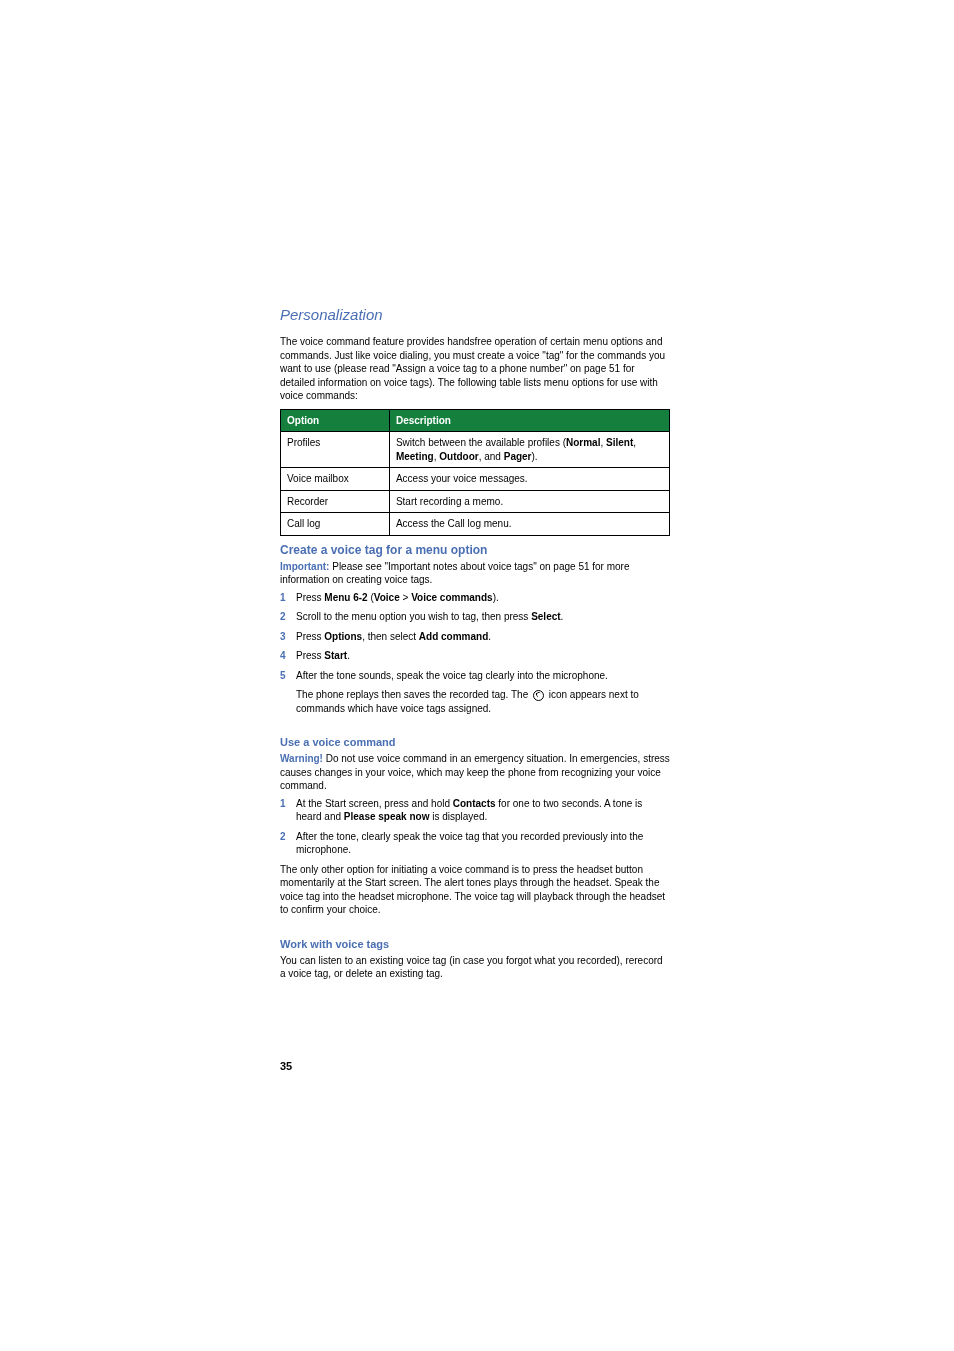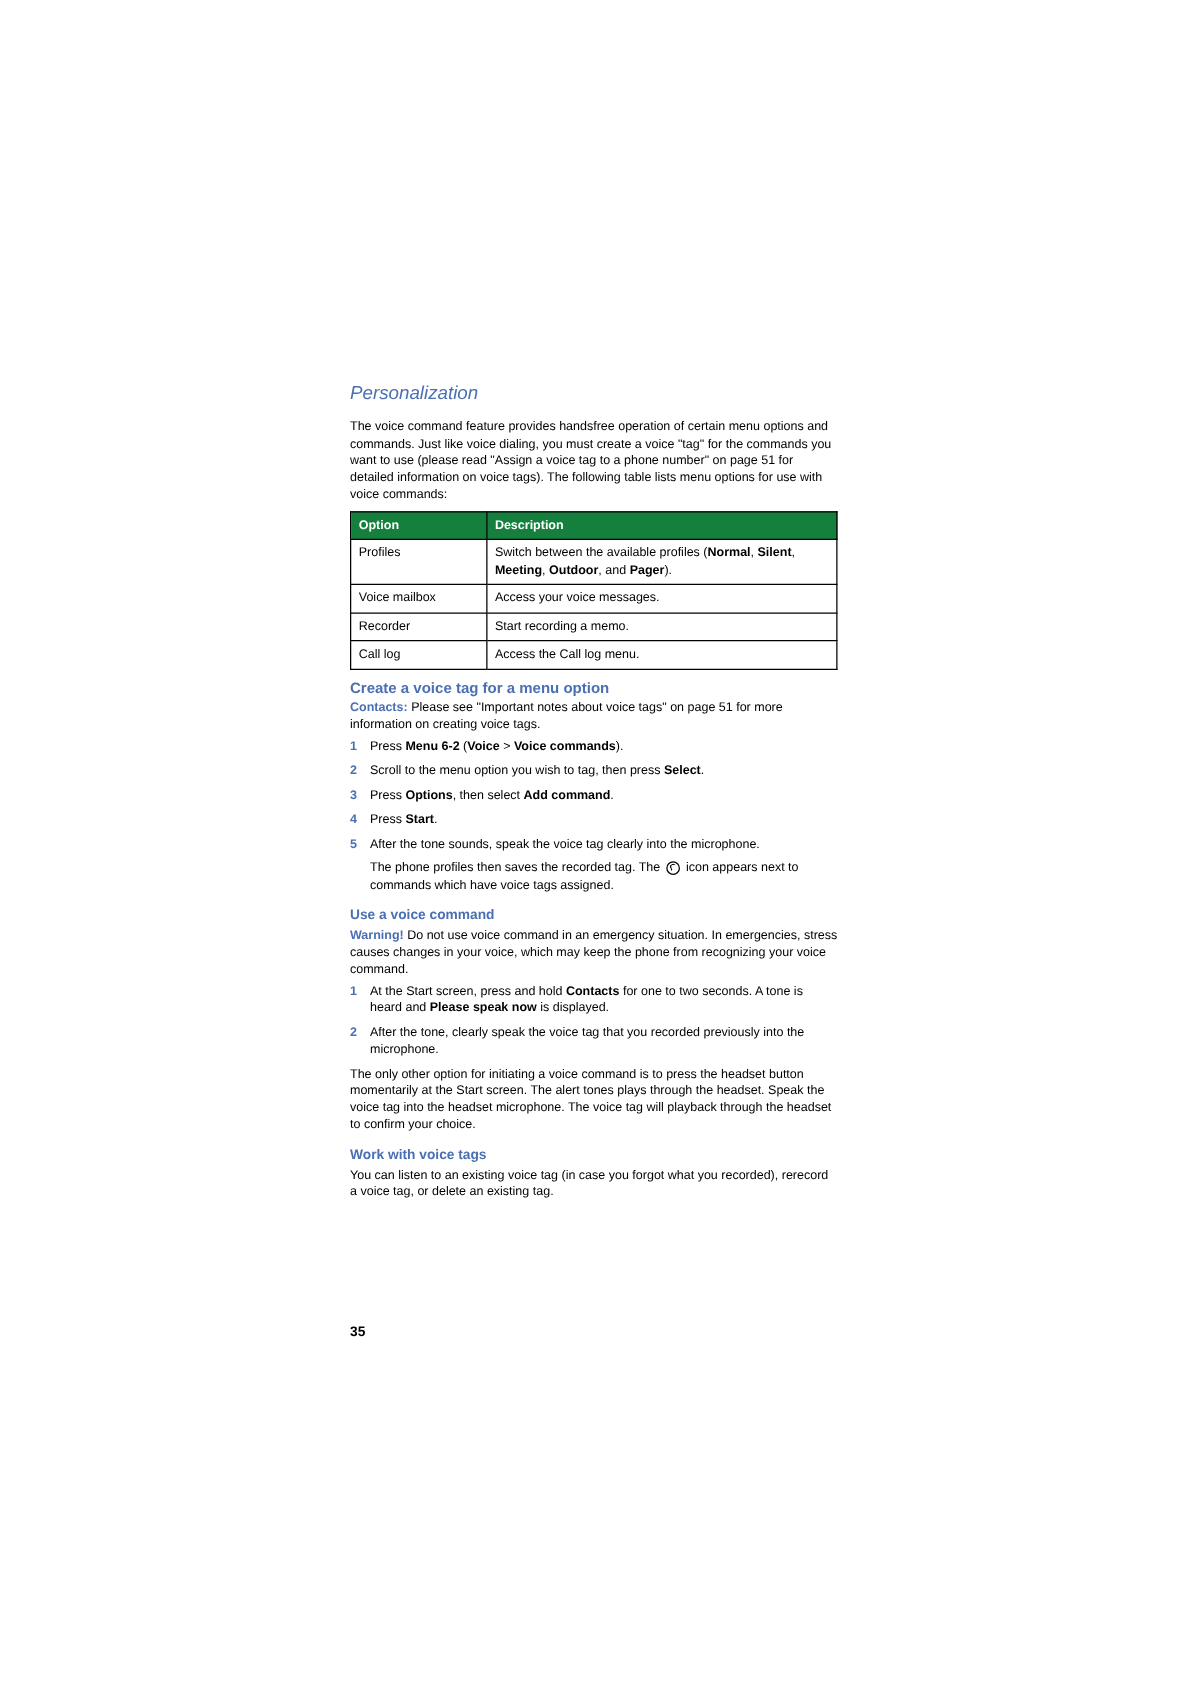--- a/index.html
+++ b/index.html
@@ -39,21 +39,21 @@
   .h2 {
     color: #4a6fb3;
     font-weight: bold;
     font-size: 12px;
     margin-bottom: 2px;
   }
   .h3 {
     color: #4a6fb3;
     font-weight: bold;
     font-size: 11px;
-    margin-top: 10px;
+    margin-top: 20px;
     margin-bottom: 2px;
   }
   p { margin-bottom: 4px; }
   .imp { color: #4a6fb3; font-weight: bold; }
   .warn { color: #4a6fb3; font-weight: bold; }
   .bold { font-weight: bold; }
   table {
     border-collapse: collapse;
     width: 100%;
     margin-top: 6px;
@@ -148,21 +148,21 @@
       </tr>
       <tr>
         <td>Call log</td>
         <td>Access the Call log menu.</td>
       </tr>
     </tbody>
   </table>
 
   <div class="h2">Create a voice tag for a menu option</div>
   <p>
-    <span class="imp">Contacts:</span><span> Please see "Important notes about voice tags" on page 51 for more information on creating voice tags.</span>
+    <span class="imp">Important:</span><span> Please see "Important notes about voice tags" on page 51 for more information on creating voice tags.</span>
   </p>
 
   <ol class="ol">
     <li><span class="num">1</span>
       <span>Press </span><span class="bold">Menu 6-2</span><span> (</span><span class="bold">Voice</span><span> &gt; </span><span class="bold">Voice commands</span><span>).</span>
     </li>
     <li><span class="num">2</span>
       <span>Scroll to the menu option you wish to tag, then press </span><span class="bold">Select</span><span>.</span>
     </li>
     <li><span class="num">3</span>
@@ -170,21 +170,21 @@
     </li>
     <li><span class="num">4</span>
       <span>Press </span><span class="bold">Start</span><span>.</span>
     </li>
     <li><span class="num">5</span>
       <span>After the tone sounds, speak the voice tag clearly into the microphone.</span>
     </li>
   </ol>
 
   <p class="indent">
-    <span>The phone profiles then saves the recorded tag. The </span><span class="voice-icon"></span><span> icon appears next to commands which have voice tags assigned.</span>
+    <span>The phone replays then saves the recorded tag. The </span><span class="voice-icon"></span><span> icon appears next to commands which have voice tags assigned.</span>
   </p>
 
   <div class="h3">Use a voice command</div>
   <p>
     <span class="warn">Warning!</span><span> Do not use voice command in an emergency situation. In emergencies, stress causes changes in your voice, which may keep the phone from recognizing your voice command.</span>
   </p>
 
   <ol class="ol">
     <li><span class="num">1</span>
       <span>At the Start screen, press and hold </span><span class="bold">Contacts</span><span> for one to two seconds. A tone is heard and </span><span class="bold">Please speak now</span><span> is displayed.</span>

